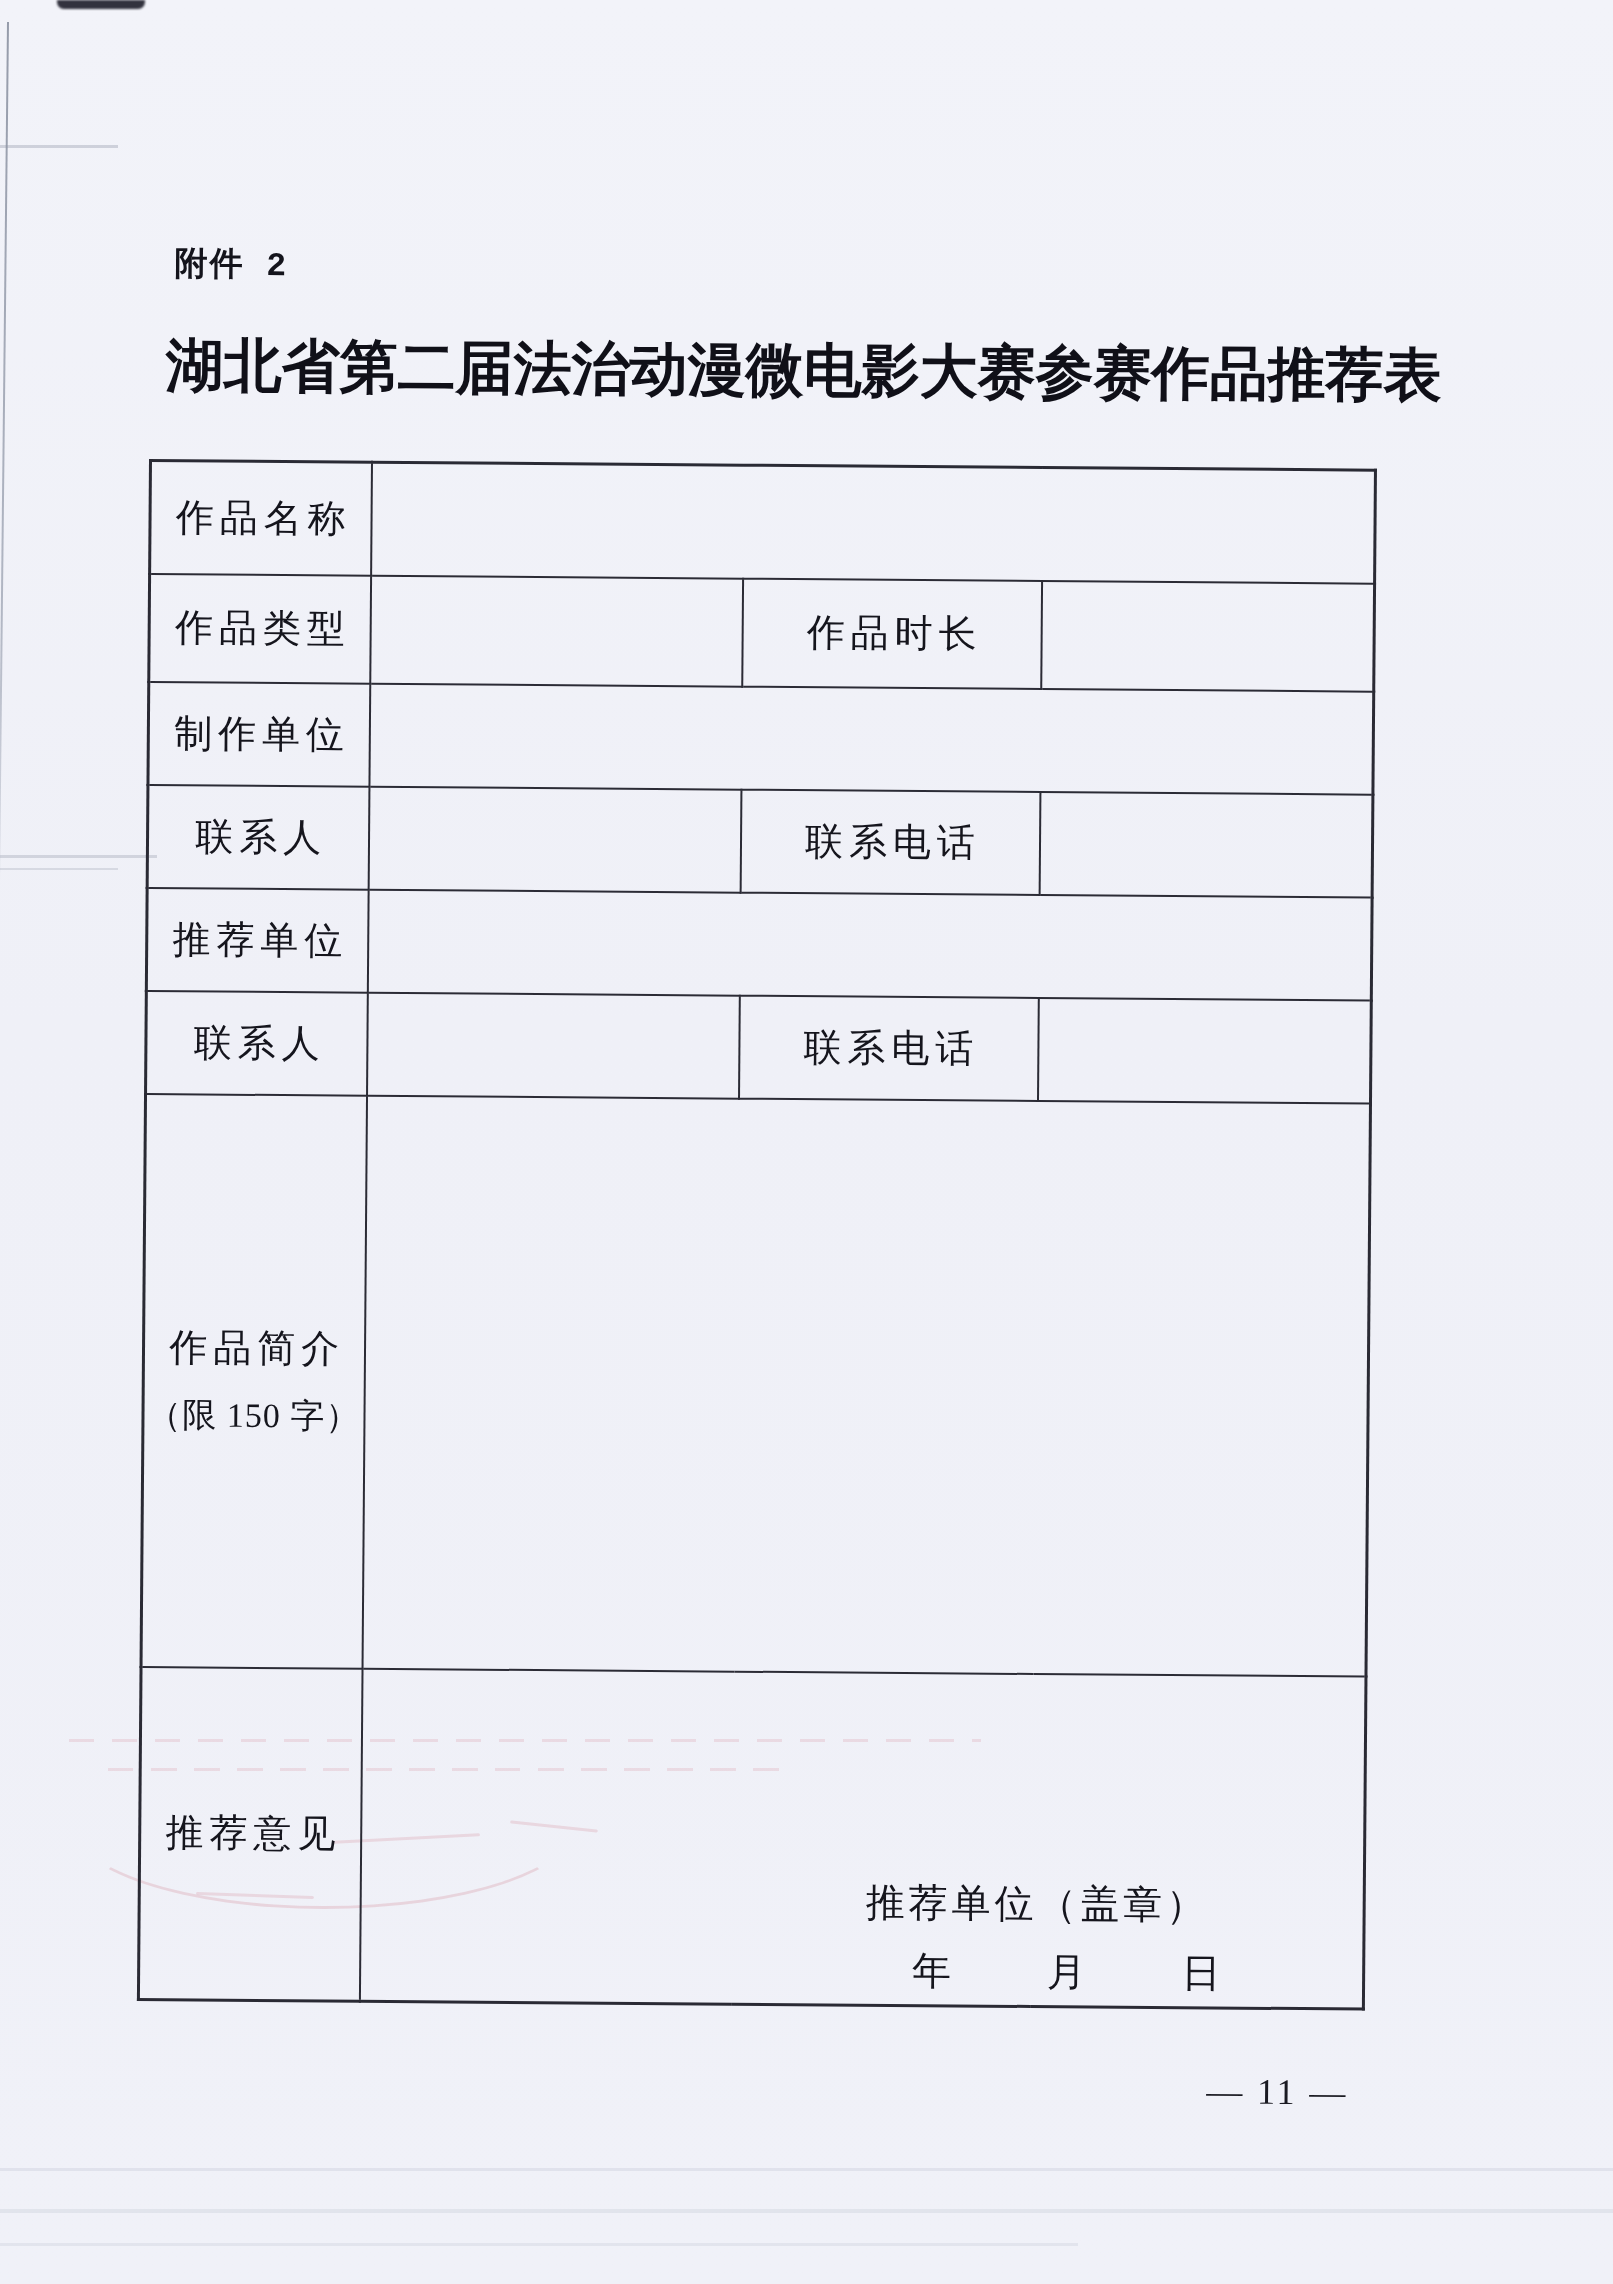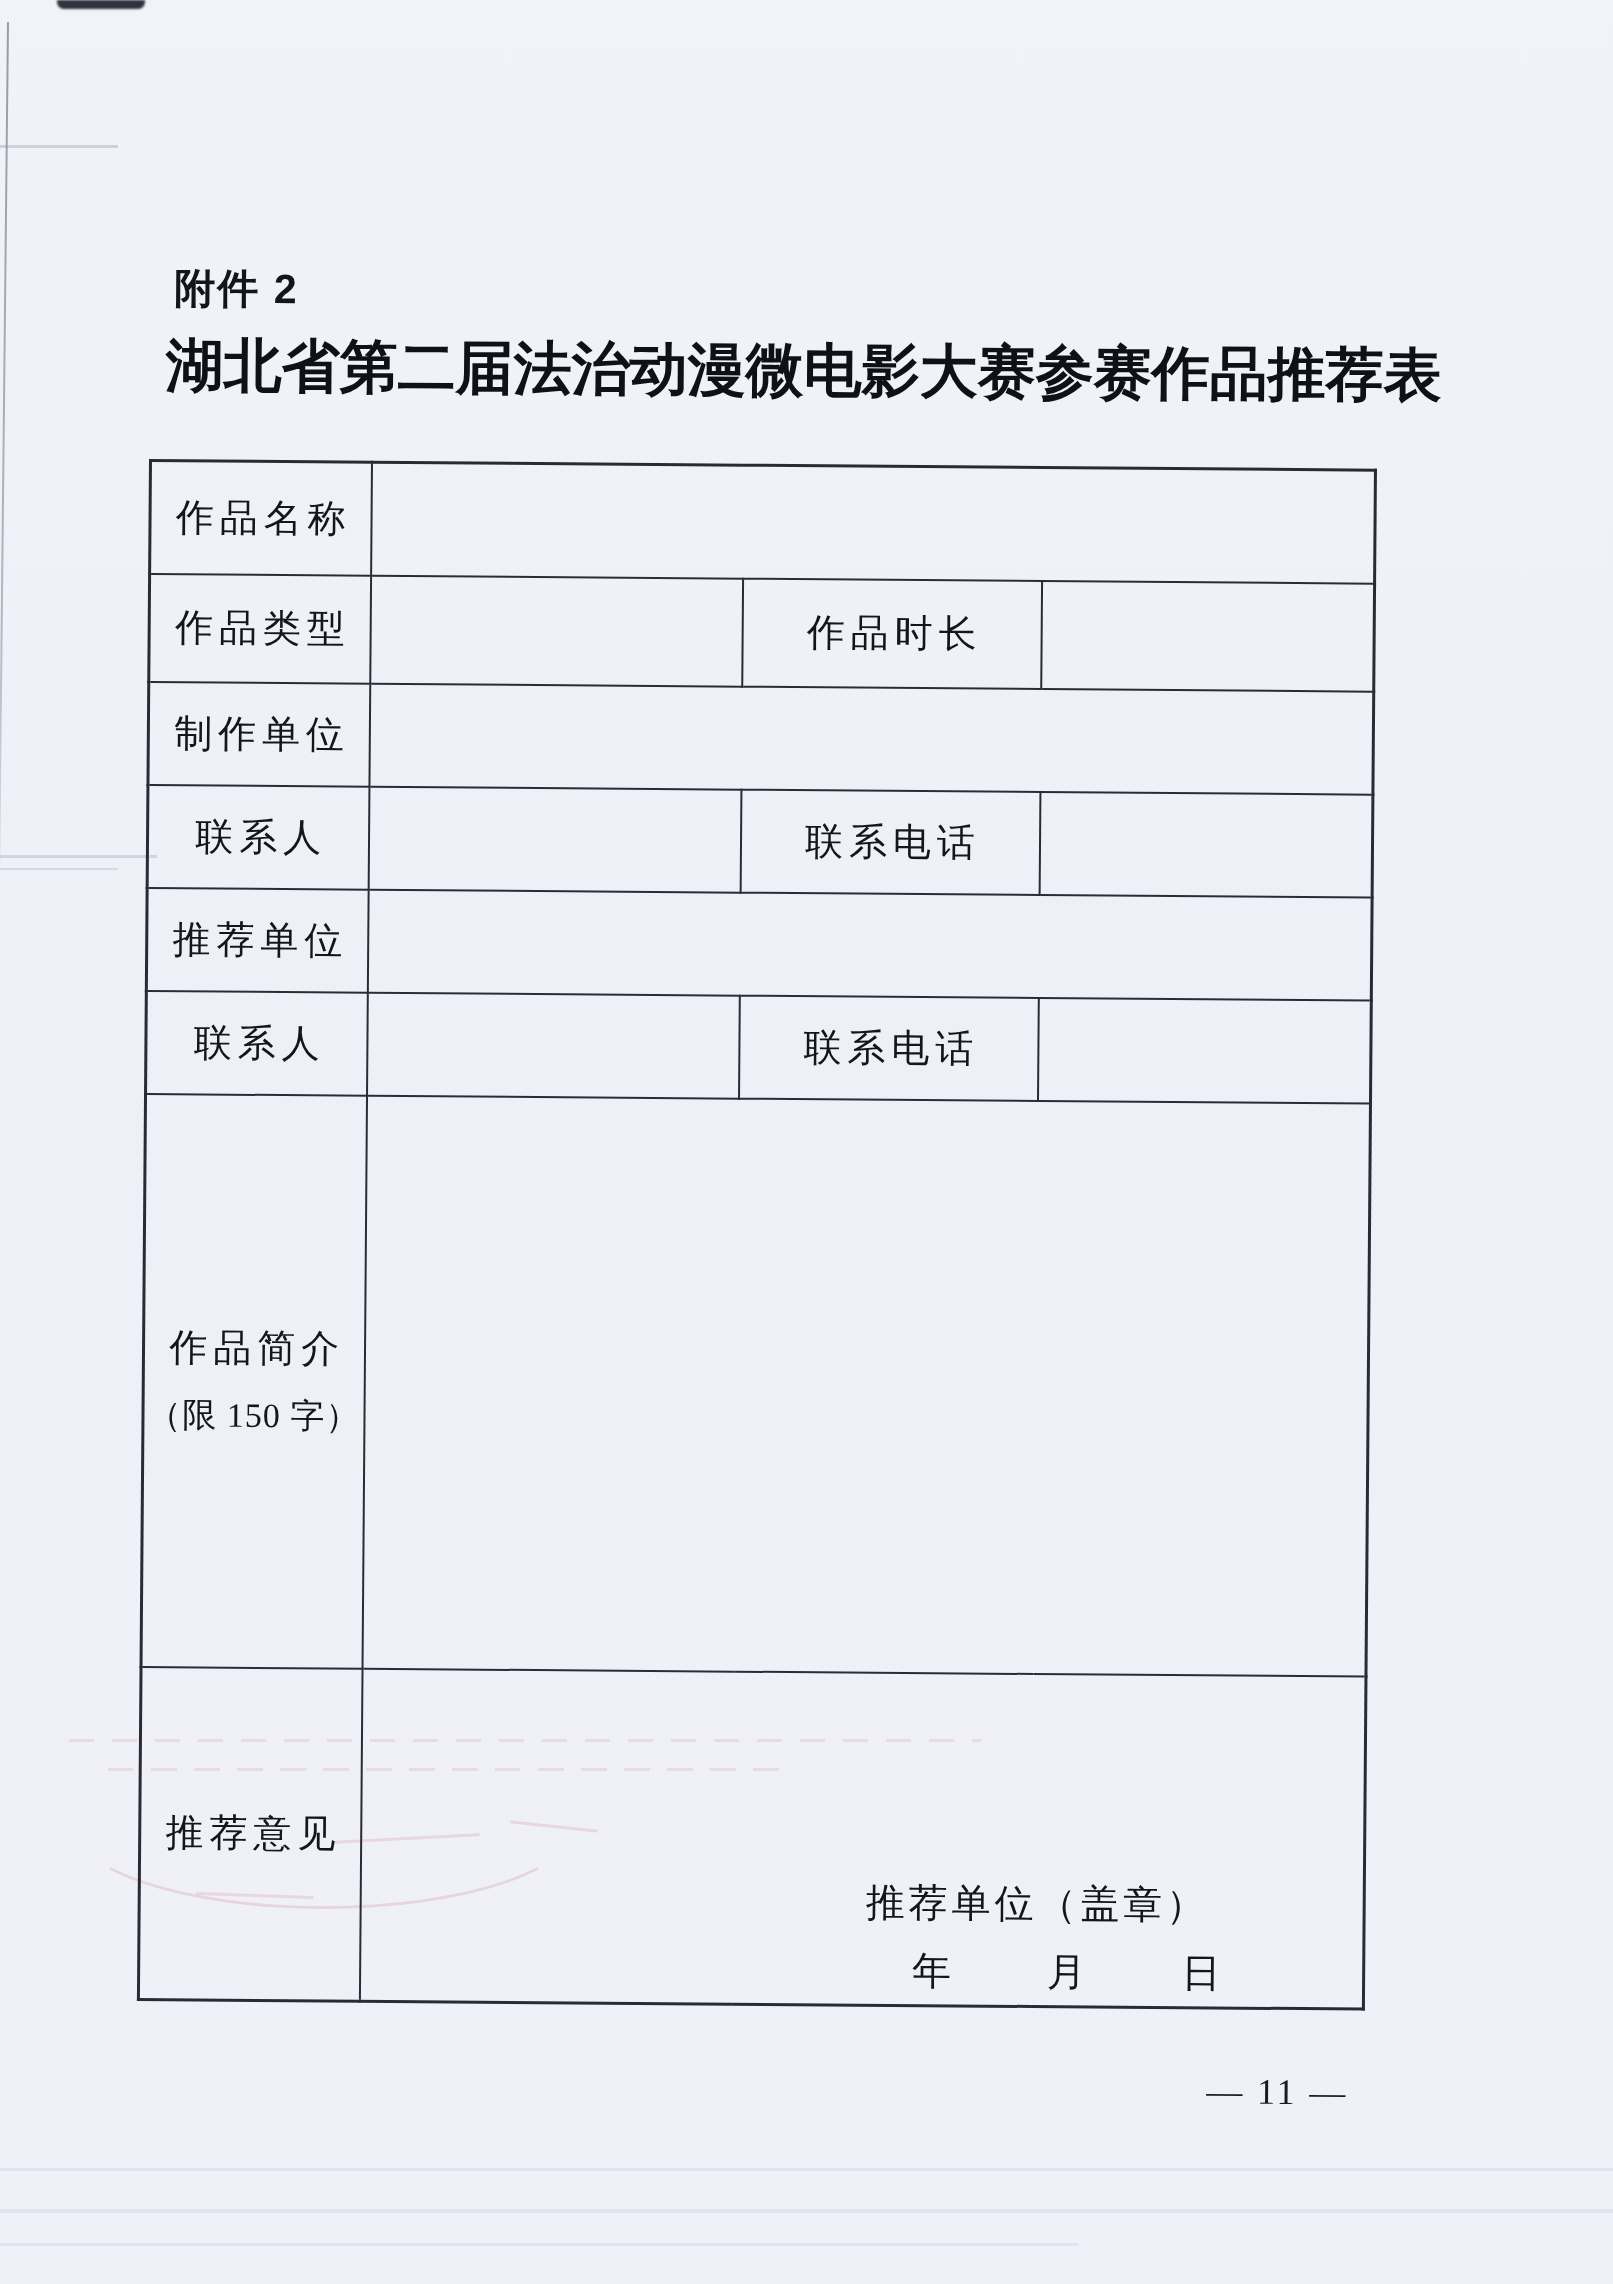--- a/index.html
+++ b/index.html
@@ -46,22 +46,22 @@
   .sg-dash { position:absolute; height:2.9px; background:rgba(205,118,134,.38); border-radius:2px; }
   .sg-d1 { left:284px; top:110px; width:147px; transform:rotate(-3deg); }
   .sg-d2 { left:461px; top:98px; width:88px;  transform:rotate(6deg); }
   .sg-d3 { left:147px; top:167px; width:118px; transform:rotate(2deg); }
 
   
   .tilt { position:absolute; inset:0; transform:rotate(0.45deg); transform-origin:147px 461px; }
 
   .attachment {
     position:absolute; left:173px; top:241px;
-    font-family:Liberation Sans, sans-serif;
-    font-weight:700; font-size:41px; letter-spacing:2px; color:#14141c;margin-top:20px;
+    font-family:Liberation Mono, monospace;
+    font-weight:700; font-size:33px; letter-spacing:2px; color:#14141c;
   }
   .doc-title {
     position:absolute; left:165px; top:327px; width:1264px;
     font-size:58px; font-weight:700; letter-spacing:0px;
     white-space:nowrap; color:#101018;
   }
 
   table.form {
     position:absolute; left:149px; top:459px;
     border-collapse:collapse; table-layout:fixed;

